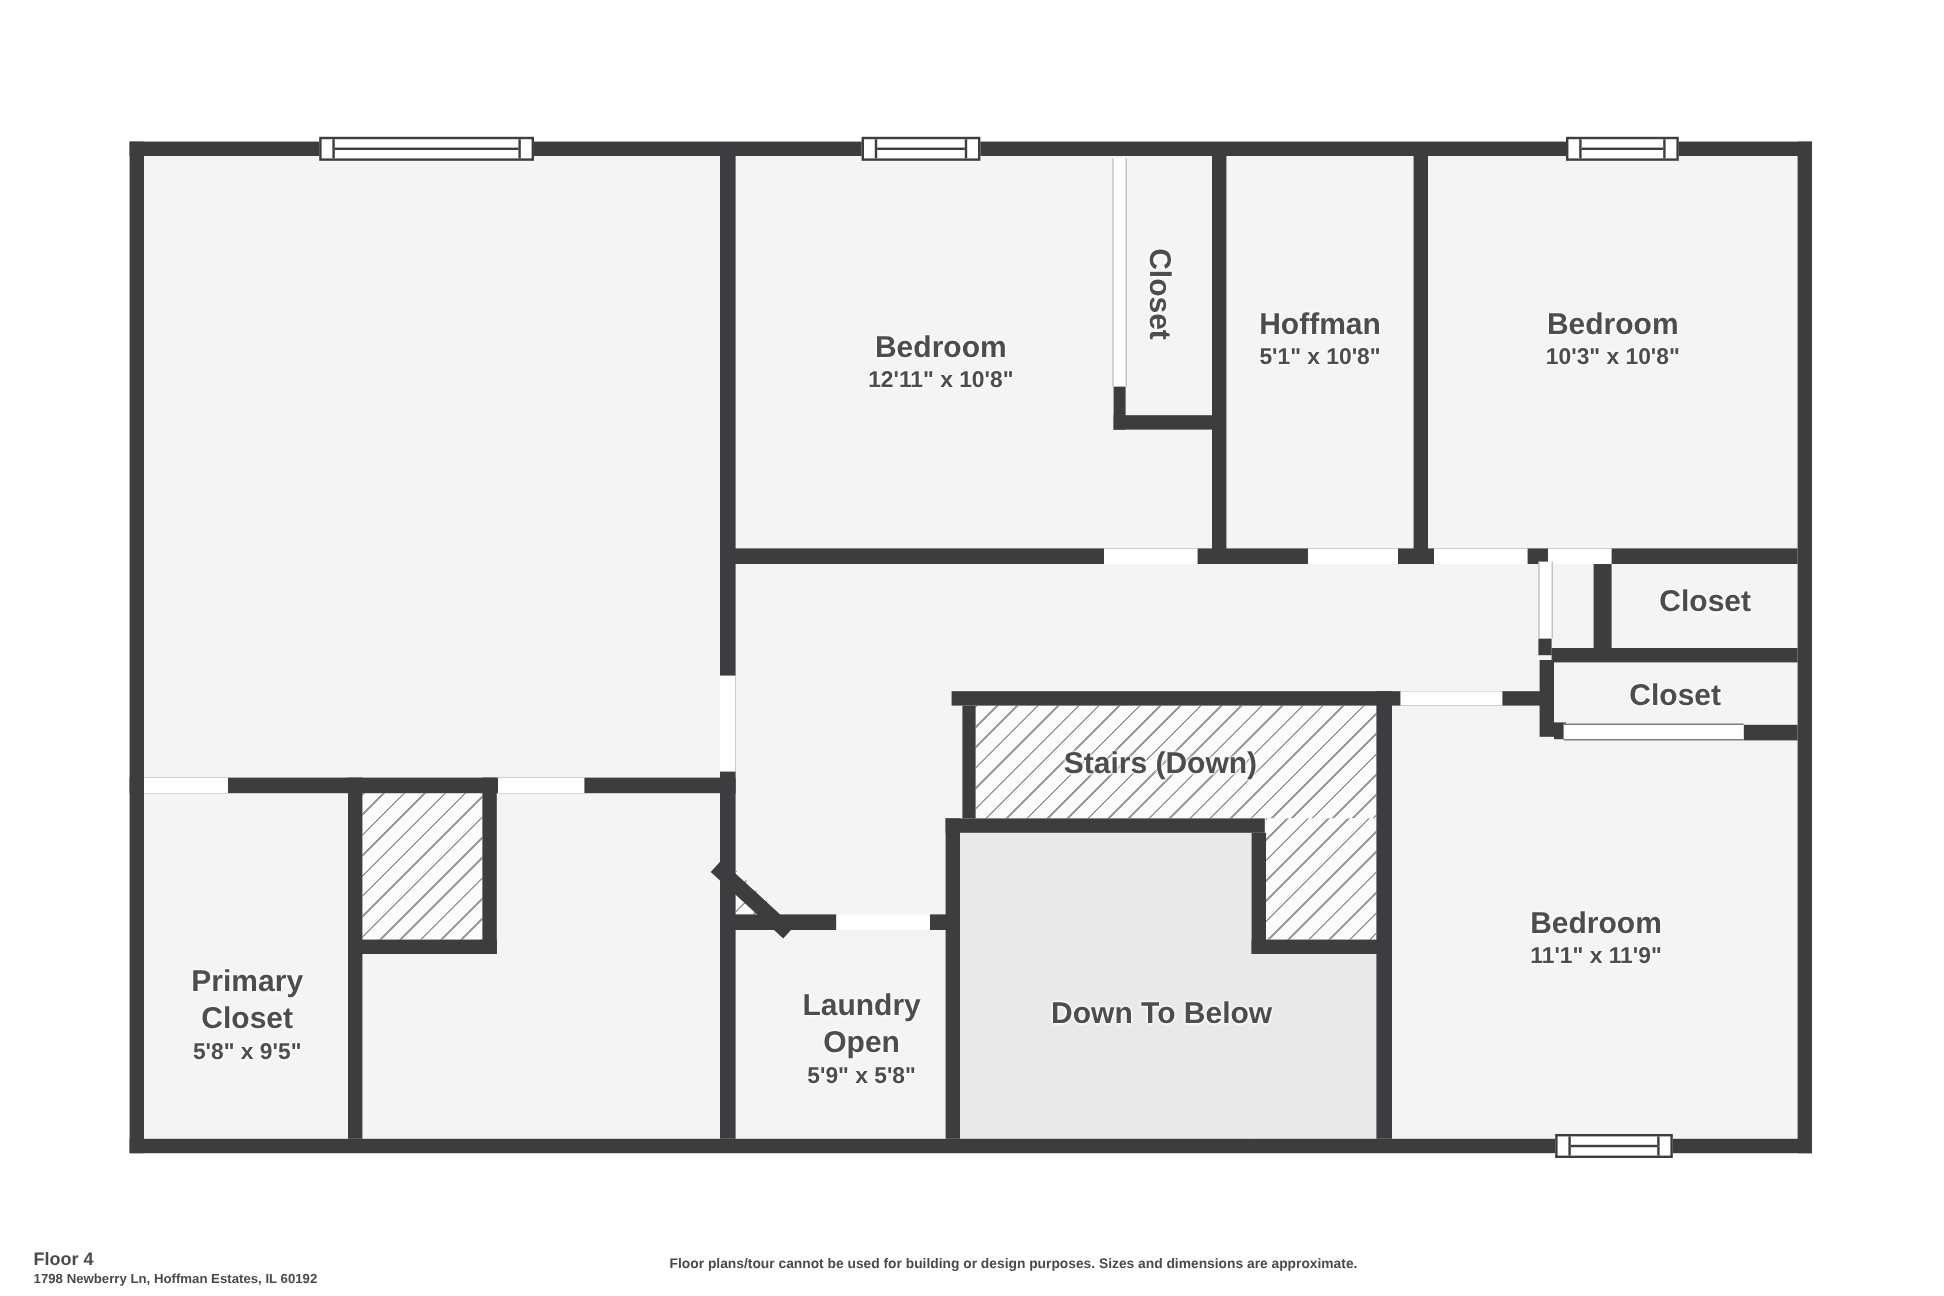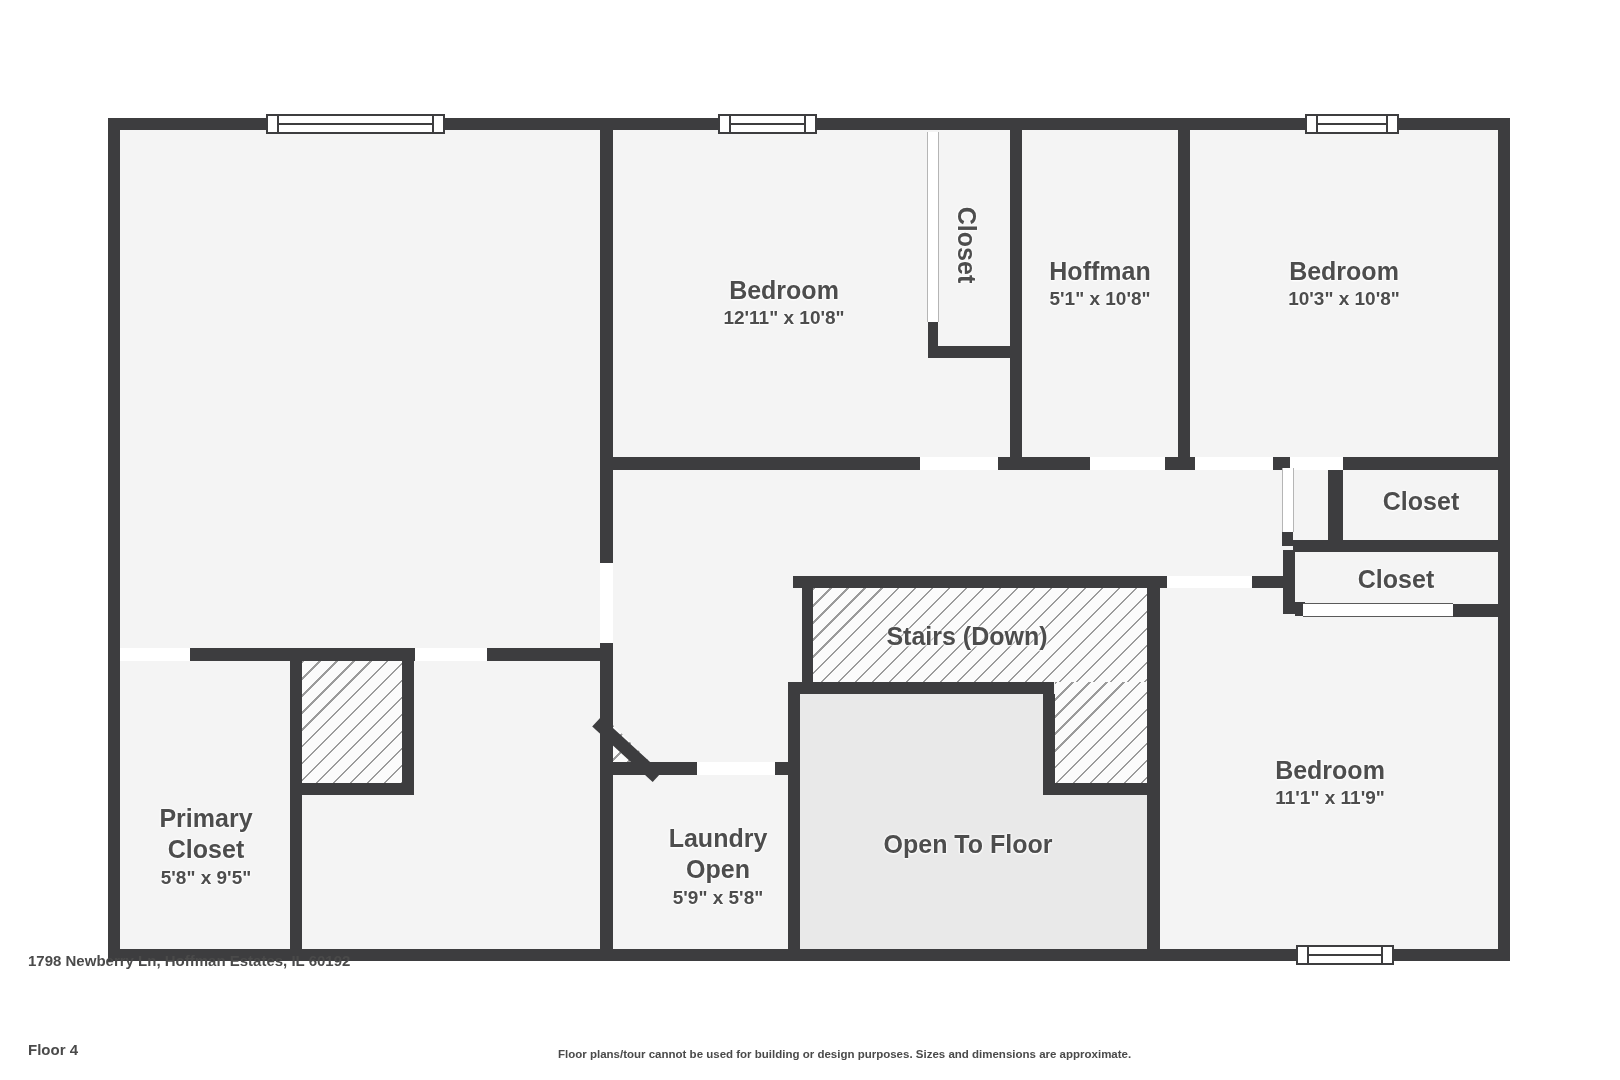--- a/index.html
+++ b/index.html
@@ -126,29 +126,29 @@
     <div class="t">Closet</div>
   </div>
   <div class="lbl" style="left:967px;top:637px;">
     <div class="t">Stairs (Down)</div>
   </div>
   <div class="lbl" style="left:1330px;top:782px;">
     <div class="t">Bedroom</div>
     <div class="dm">11'1" x 11'9"</div>
   </div>
   <div class="lbl" style="left:968px;top:845px;">
-    <div class="t">Open To Floor</div>
+    <div class="t">Down To Below</div>
   </div>
   <div class="lbl" style="left:694px;top:866px;margin-left:24px;">
     <div class="t">Laundry</div>
     <div class="t">Open</div>
     <div class="dm">5'9" x 5'8"</div>
   </div>
   <div class="lbl" style="left:206px;top:846px;">
     <div class="t">Primary</div>
     <div class="t">Closet</div>
     <div class="dm">5'8" x 9'5"</div>
   </div>
 
-  <div class="footer-line" style="left:28px;top:952px;font-size:15px;">1798 Newberry Ln, Hoffman Estates, IL 60192</div>
+  <div class="footer-line" style="left:28px;top:1060px;font-size:11px;">1798 Newberry Ln, Hoffman Estates, IL 60192</div>
   <div class="footer-line" style="left:28px;top:1041px;font-size:15px;">Floor 4</div>
   <div class="footer-line" style="left:558px;top:1048px;font-size:11.5px;">Floor plans/tour cannot be used for building or design purposes. Sizes and dimensions are approximate.</div>
 </div>
 
 </body></html>

